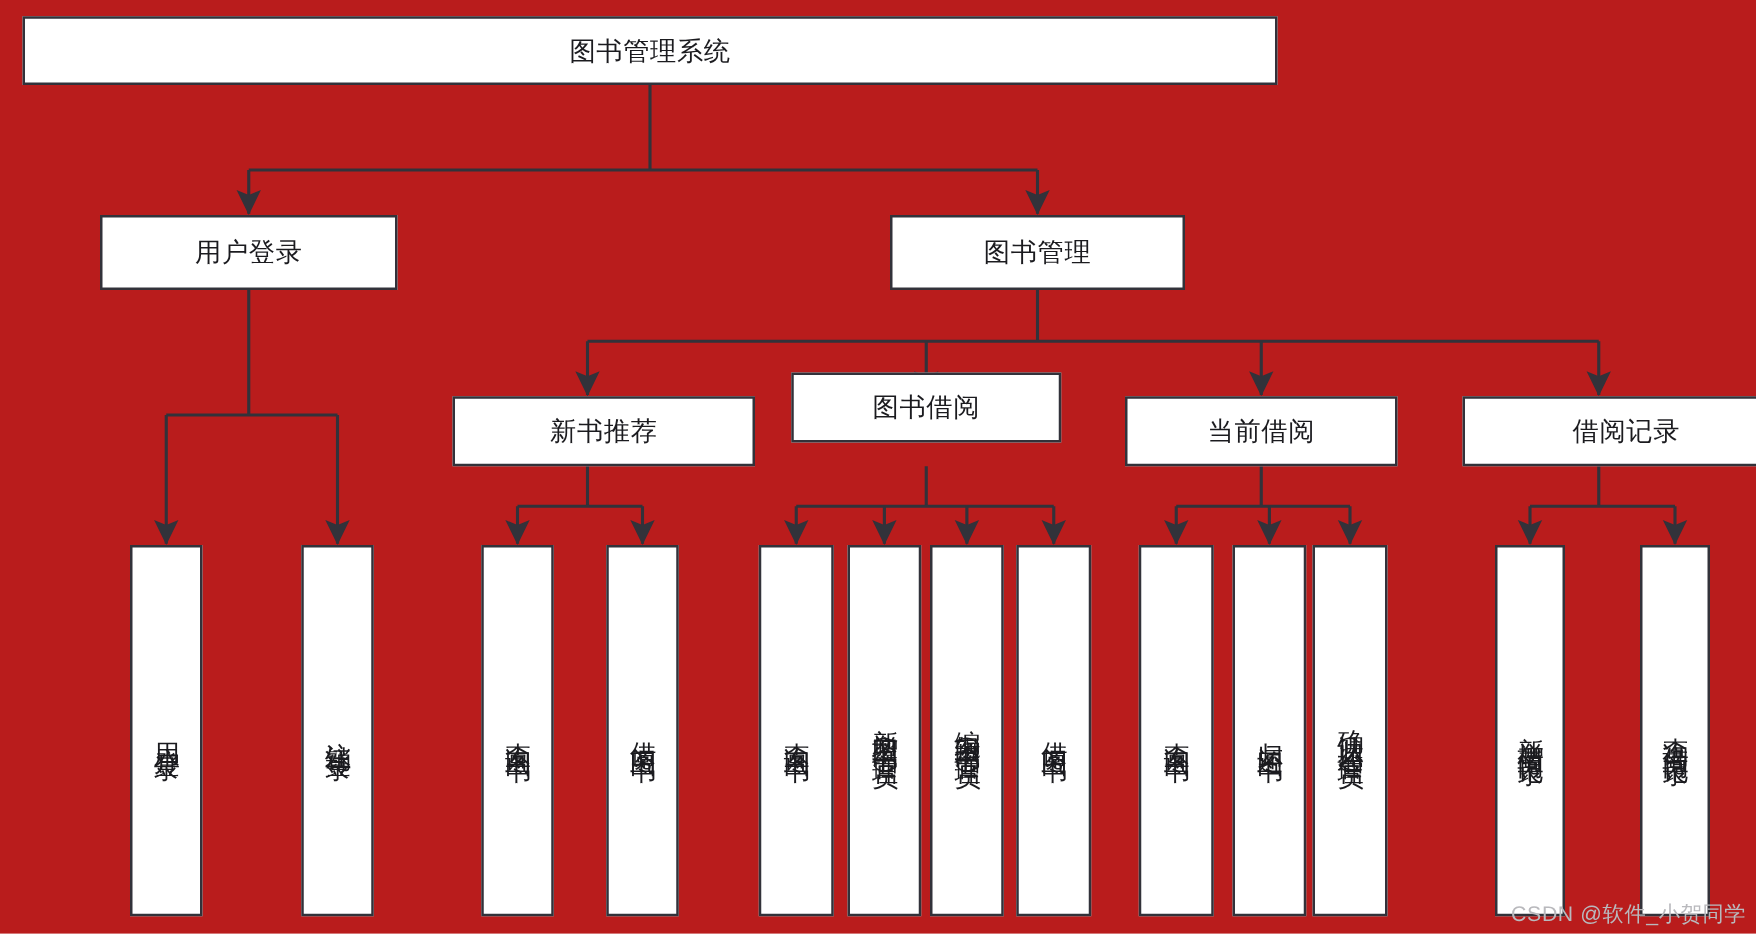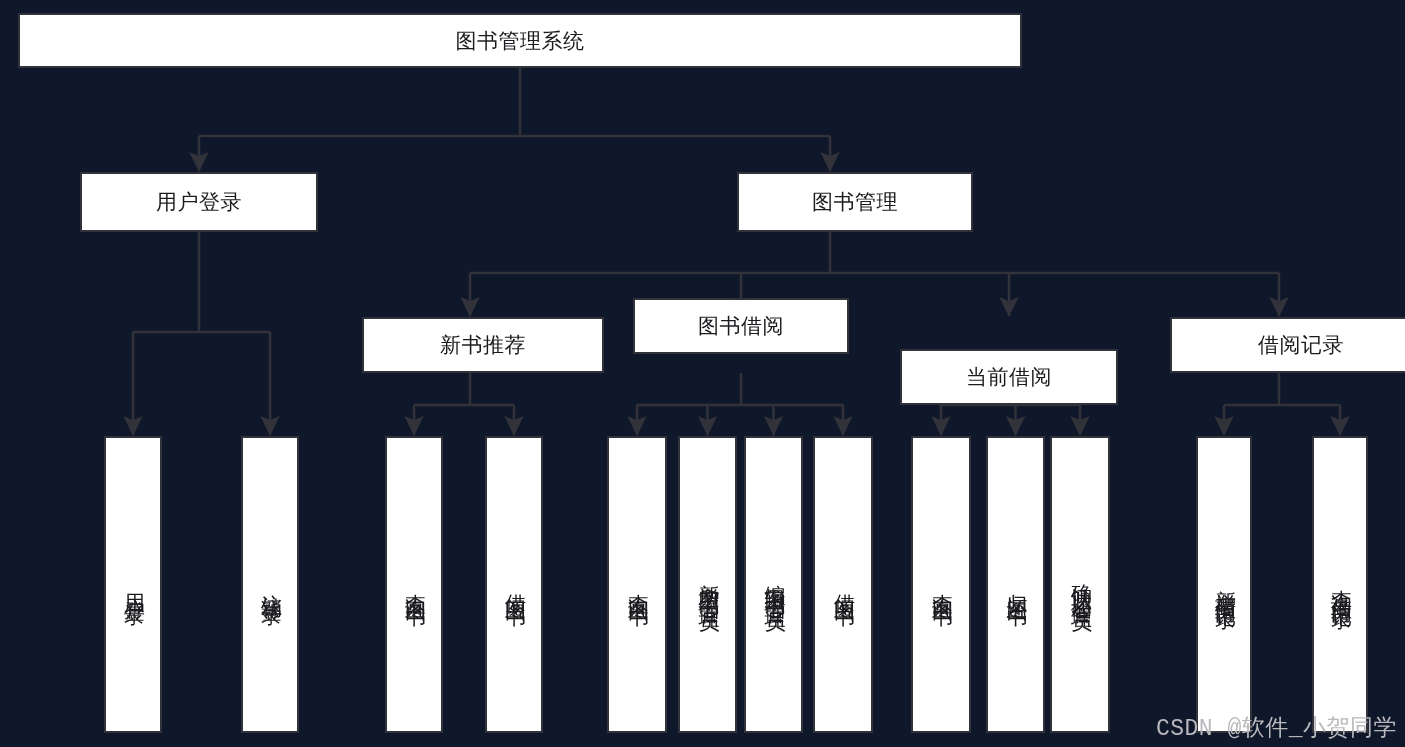--- a/index.html
+++ b/index.html
@@ -8,23 +8,22 @@
     padding: 0;
     background: #ffffff;
   }
   body {
     font-family: "Liberation Sans", "DejaVu Sans", sans-serif;
   }
   #diagram-root {
     position: relative;
     width: 1405px;
     height: 747px;
-    background: #0f172a;
+    background: #b91c1c;
     overflow: hidden;
-    font-family: Liberation Mono, monospace;
   }
   #edges-layer {
     position: absolute;
     left: 0;
     top: 0;
     width: 1405px;
     height: 747px;
     pointer-events: none;
   }
   .node {
@@ -53,21 +52,21 @@
     display: block;
   }
   .node-label {
     display: block;
     white-space: nowrap;
   }
   #watermark {
     position: absolute;
     right: 8px;
     bottom: 4px;
-    font-size: 23px;
+    font-size: 17px;
     color: #b9b9bd;
     letter-spacing: 0.5px;
     white-space: nowrap;
   }
 </style>
 </head>
 <body>
 
 <div id="diagram-root">
 
@@ -114,30 +113,30 @@
       </g>
   </svg>
 
   <div id="nodes-layer">
       <div class="node horizontal" style="left: 18px; top: 13px; width: 1004px; height: 55px;">
         <span class="node-label">图书管理系统</span>
       </div>
       <div class="node horizontal" style="left: 80px; top: 172px; width: 238px; height: 60px;">
         <span class="node-label">用户登录</span>
       </div>
-      <div class="node horizontal" style="left: 712px; top: 172px; width: 236px; height: 60px; margin-left: 25px;">
+      <div class="node horizontal" style="left: 712px; top: 172px; width: 236px; height: 60px;">
         <span class="node-label">图书管理</span>
       </div>
       <div class="node horizontal" style="left: 362px; top: 317px; width: 242px; height: 56px;">
         <span class="node-label">新书推荐</span>
       </div>
       <div class="node horizontal" style="left: 633px; top: 298px; width: 216px; height: 56px;">
         <span class="node-label">图书借阅</span>
       </div>
-      <div class="node horizontal" style="left: 900px; top: 317px; width: 218px; height: 56px; margin-top: 32px;">
+      <div class="node horizontal" style="left: 900px; top: 317px; width: 218px; height: 56px;">
         <span class="node-label">当前借阅</span>
       </div>
       <div class="node horizontal" style="left: 1170px; top: 317px; width: 262px; height: 56px;">
         <span class="node-label">借阅记录</span>
       </div>
       <div class="node vertical" style="left: 104px; top: 436px; width: 58px; height: 297px;">
         <span class="v-text">用户登录</span>
       </div>
       <div class="node vertical" style="left: 241px; top: 436px; width: 58px; height: 297px;">
         <span class="v-text">注销登录</span>

